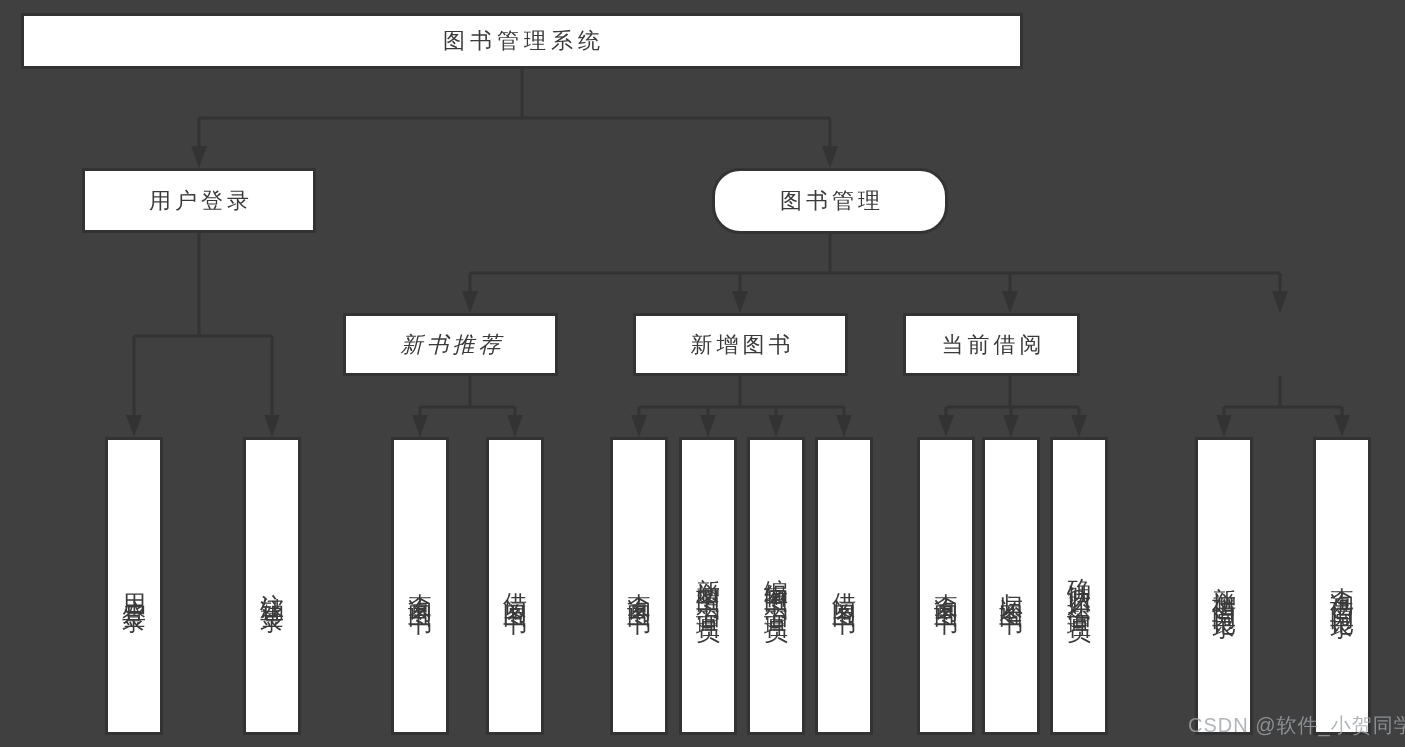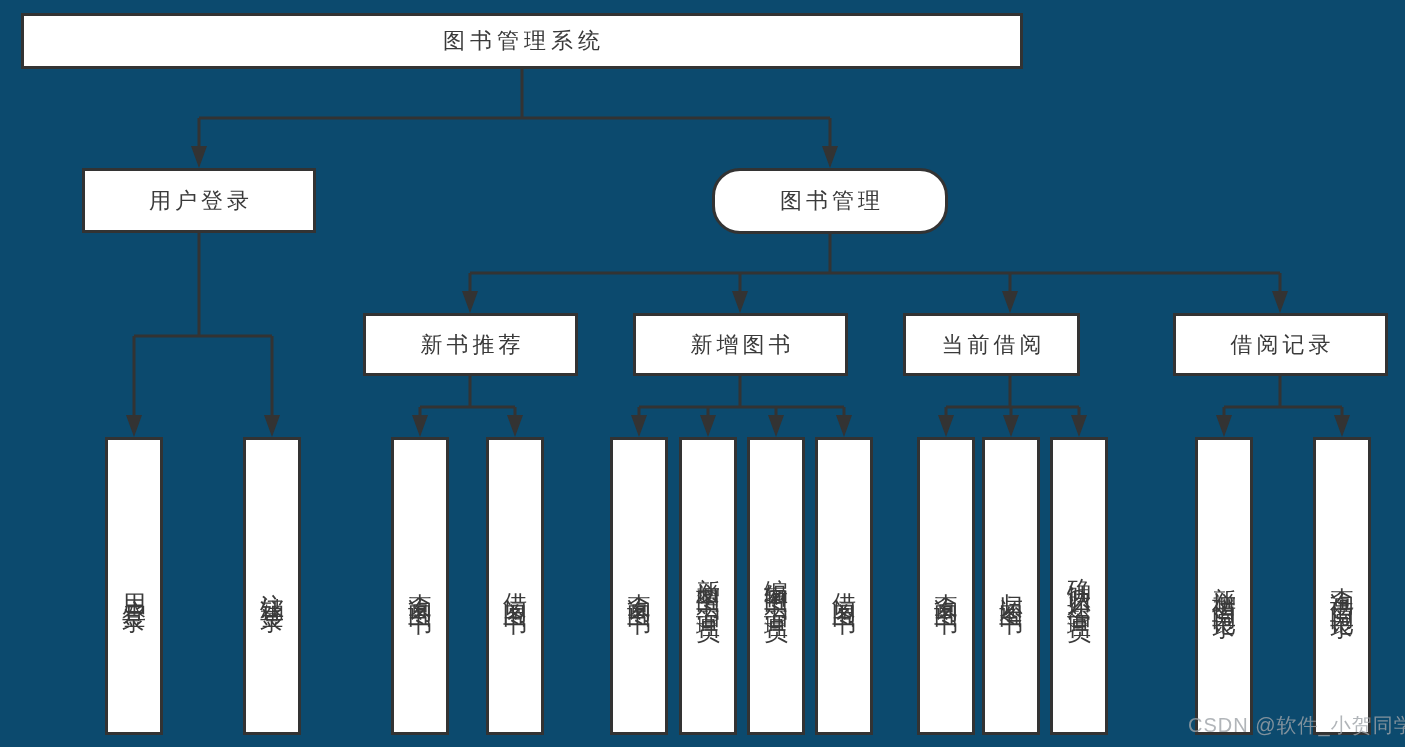--- a/index.html
+++ b/index.html
@@ -1,20 +1,20 @@
 <!DOCTYPE html>
 <html><head>
 <meta charset="utf-8">
 <style>
   html, body { margin: 0; padding: 0; background: #ffffff; }
   .canvas {
     position: relative;
     width: 1405px;
     height: 747px;
-    background: #0c4a6e;
+    background: #404040;
     font-family: "Liberation Sans", "DejaVu Sans", sans-serif;
     overflow: hidden;
   }
   .connectors {
     position: absolute;
     left: 0; top: 0;
     width: 1405px; height: 747px;
     pointer-events: none;
   }
   .node {
@@ -87,24 +87,23 @@
       <polygon points="1216,415 1232,415 1224,437"></polygon>
       <polygon points="1334,415 1350,415 1342,437"></polygon>
     </g>
   </svg>
 
   <div class="node h-node root-node" style="left:21px; top:13px; width:1002px; height:56px;">图书管理系统</div>
 
   <div class="node h-node" style="left:82px; top:168px; width:234px; height:65px;">用户登录</div>
   <div class="node h-node" style="left:712px; top:168px; width:236px; height:66px;border-radius:28px;">图书管理</div>
 
-  <div class="node h-node" style="left:363px; top:313px; width:215px; height:63px;">新书推荐</div>
+  <div class="node h-node" style="left:343px; top:313px; width:215px; height:63px;font-style:italic;">新书推荐</div>
   <div class="node h-node" style="left:633px; top:313px; width:215px; height:63px;">新增图书</div>
   <div class="node h-node" style="left:903px; top:313px; width:177px; height:63px;">当前借阅</div>
-  <div class="node h-node" style="left:1173px; top:313px; width:215px; height:63px;">借阅记录</div>
 
   <div class="node v-node" style="left:105px; top:437px; width:58px; height:298px;">用户登录</div>
   <div class="node v-node" style="left:243px; top:437px; width:58px; height:298px;">注销登录</div>
 
   <div class="node v-node" style="left:391px; top:437px; width:58px; height:298px;">查询图书</div>
   <div class="node v-node" style="left:486px; top:437px; width:58px; height:298px;">借阅图书</div>
 
   <div class="node v-node" style="left:610px; top:437px; width:58px; height:298px;">查询图书</div>
   <div class="node v-node" style="left:679px; top:437px; width:58px; height:298px;">新增图书（管理员）</div>
   <div class="node v-node" style="left:747px; top:437px; width:58px; height:298px;">编辑图书（管理员）</div>

